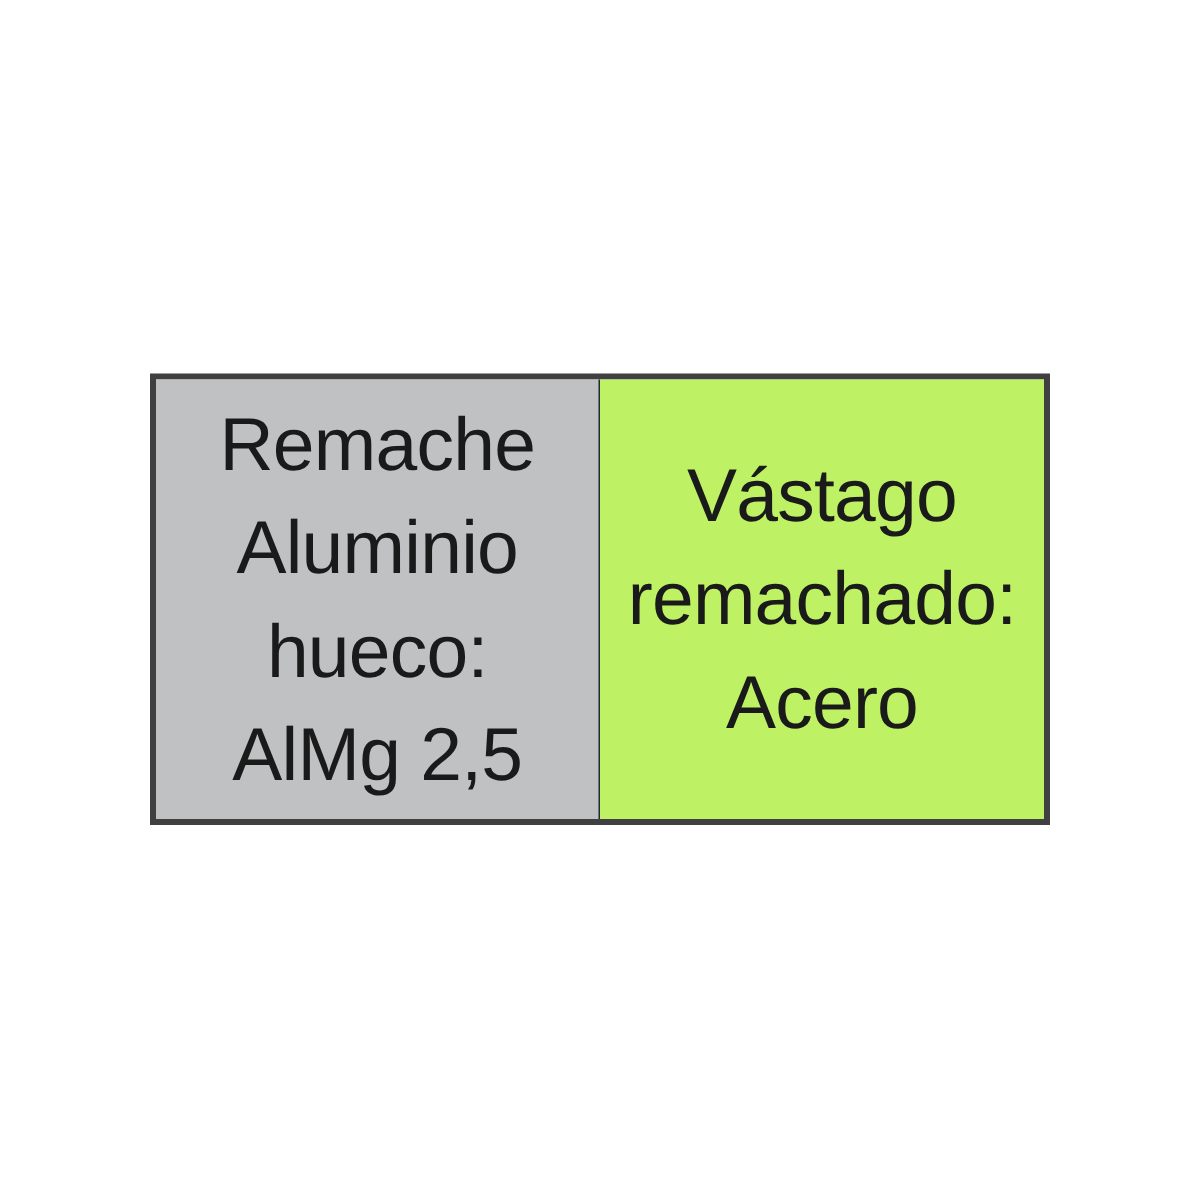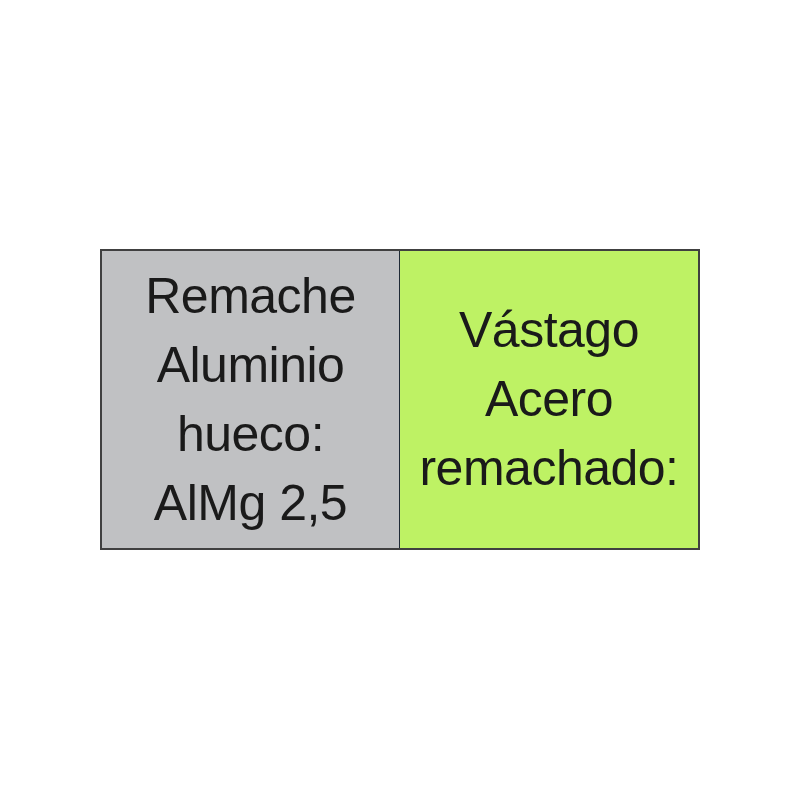--- a/index.html
+++ b/index.html
@@ -1,19 +1,19 @@
 <!DOCTYPE html>
 <html><head>
   <meta charset="utf-8">
   <style>
     html, body { margin: 0; padding: 0; background: #ffffff; }
     body { width: 800px; height: 800px; position: relative; overflow: hidden; }
     .label-box {
       position: absolute; left: 100px; top: 249px; width: 600px; height: 301px;
-      box-sizing: border-box; border: 2px solid #404040;
+      box-sizing: border-box; border: 4px solid #404040;
       display: flex;
     }
     .cell {
       flex: 1 1 50%; box-sizing: border-box;
       display: flex; flex-direction: column; align-items: center; justify-content: center;
       font-family: "Liberation Sans", sans-serif; color: #1a1a1a;
       font-size: 50px; line-height: 69px; text-align: center;
       white-space: nowrap; letter-spacing: -0.5px;
     }
     .cell-left { background: #c0c1c3; border-right: 1.5px solid #1f2a36; }
@@ -25,16 +25,16 @@
 
 <div class="label-box">
   <div class="cell cell-left">
     <span class="line">Remache</span>
     <span class="line">Aluminio</span>
     <span class="line">hueco:</span>
     <span class="line">AlMg 2,5</span>
   </div>
   <div class="cell cell-right">
     <span class="line">Vástago</span>
+    <span class="line">remachado:</span>
     <span class="line">Acero</span>
-    <span class="line">remachado:</span>
   </div>
 </div>
 
 </body></html>

